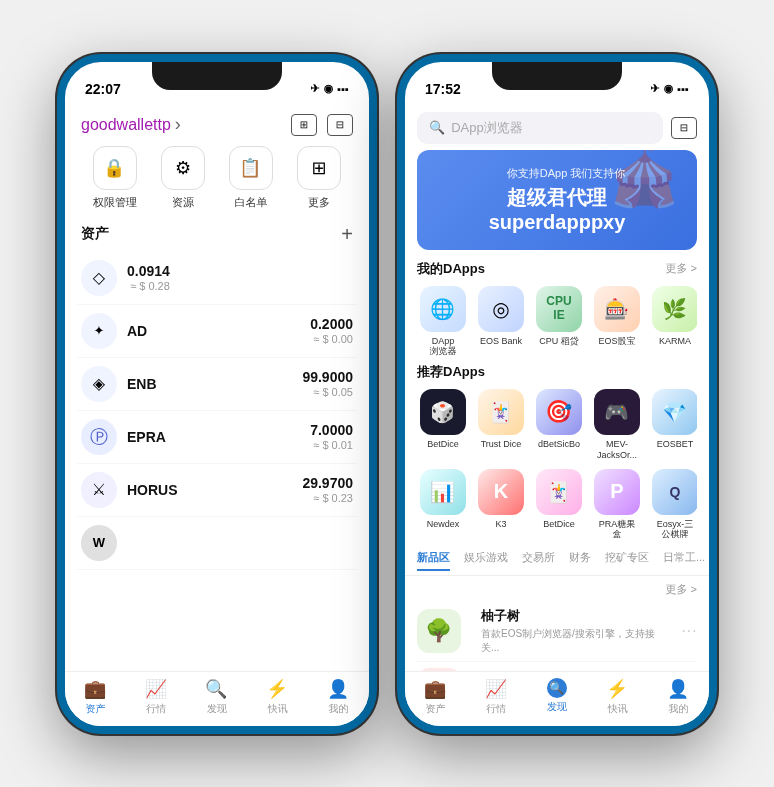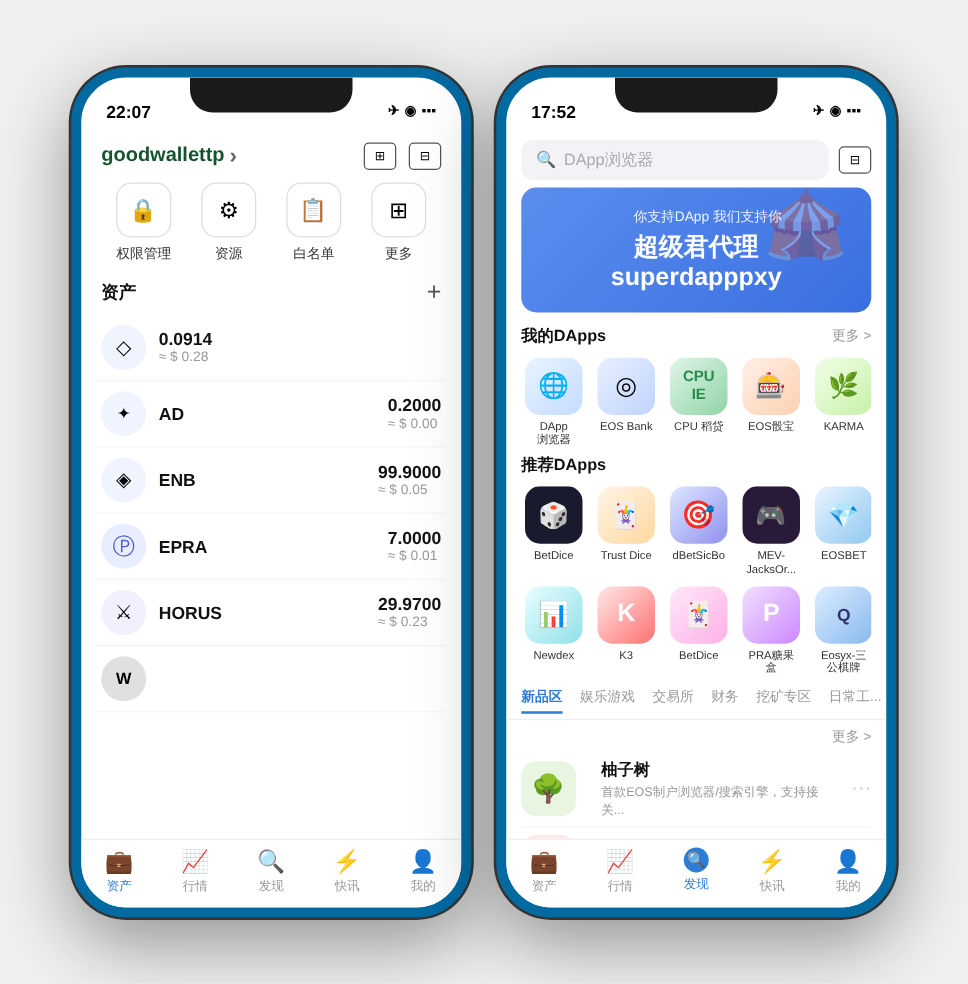--- a/index.html
+++ b/index.html
@@ -62,22 +62,22 @@
 
     
     .wallet-header {
       padding: 8px 16px 6px;
       display: flex;
       align-items: center;
       justify-content: space-between;
     }
     .wallet-title {
       font-size: 16px;
-      font-weight: 700;
-      color: #14532d;
+      font-weight: 400;
+      color: #a21caf;
       display: flex;
       align-items: center;
       gap: 4px;
     }
     .wallet-title::after {
       content: '›';
       font-size: 18px;
       color: #666;
     }
     .header-icons { display: flex; gap: 10px; }
@@ -201,21 +201,21 @@
       border-radius: 50%;
       background: #f0f4ff;
       display: flex; align-items: center; justify-content: center;
       font-size: 16px;
       margin-right: 10px;
       flex-shrink: 0;
     }
     .asset-info { flex: 1; }
     .asset-name { font-size: 14px; font-weight: 600; color: #111; }
     .asset-sub { font-size: 10px; color: #999; margin-top: 1px; }
-    .asset-value { }
+    .asset-value { text-align: right; }
     .asset-amount { font-size: 14px; font-weight: 600; color: #111; }
     .asset-usd { font-size: 11px; color: #999; margin-top: 1px; }
 
     .tab-bar {
       display: flex;
       border-top: 1px solid #eee;
       padding: 6px 0 10px;
       background: #fff;
       flex-shrink: 0;
     }

